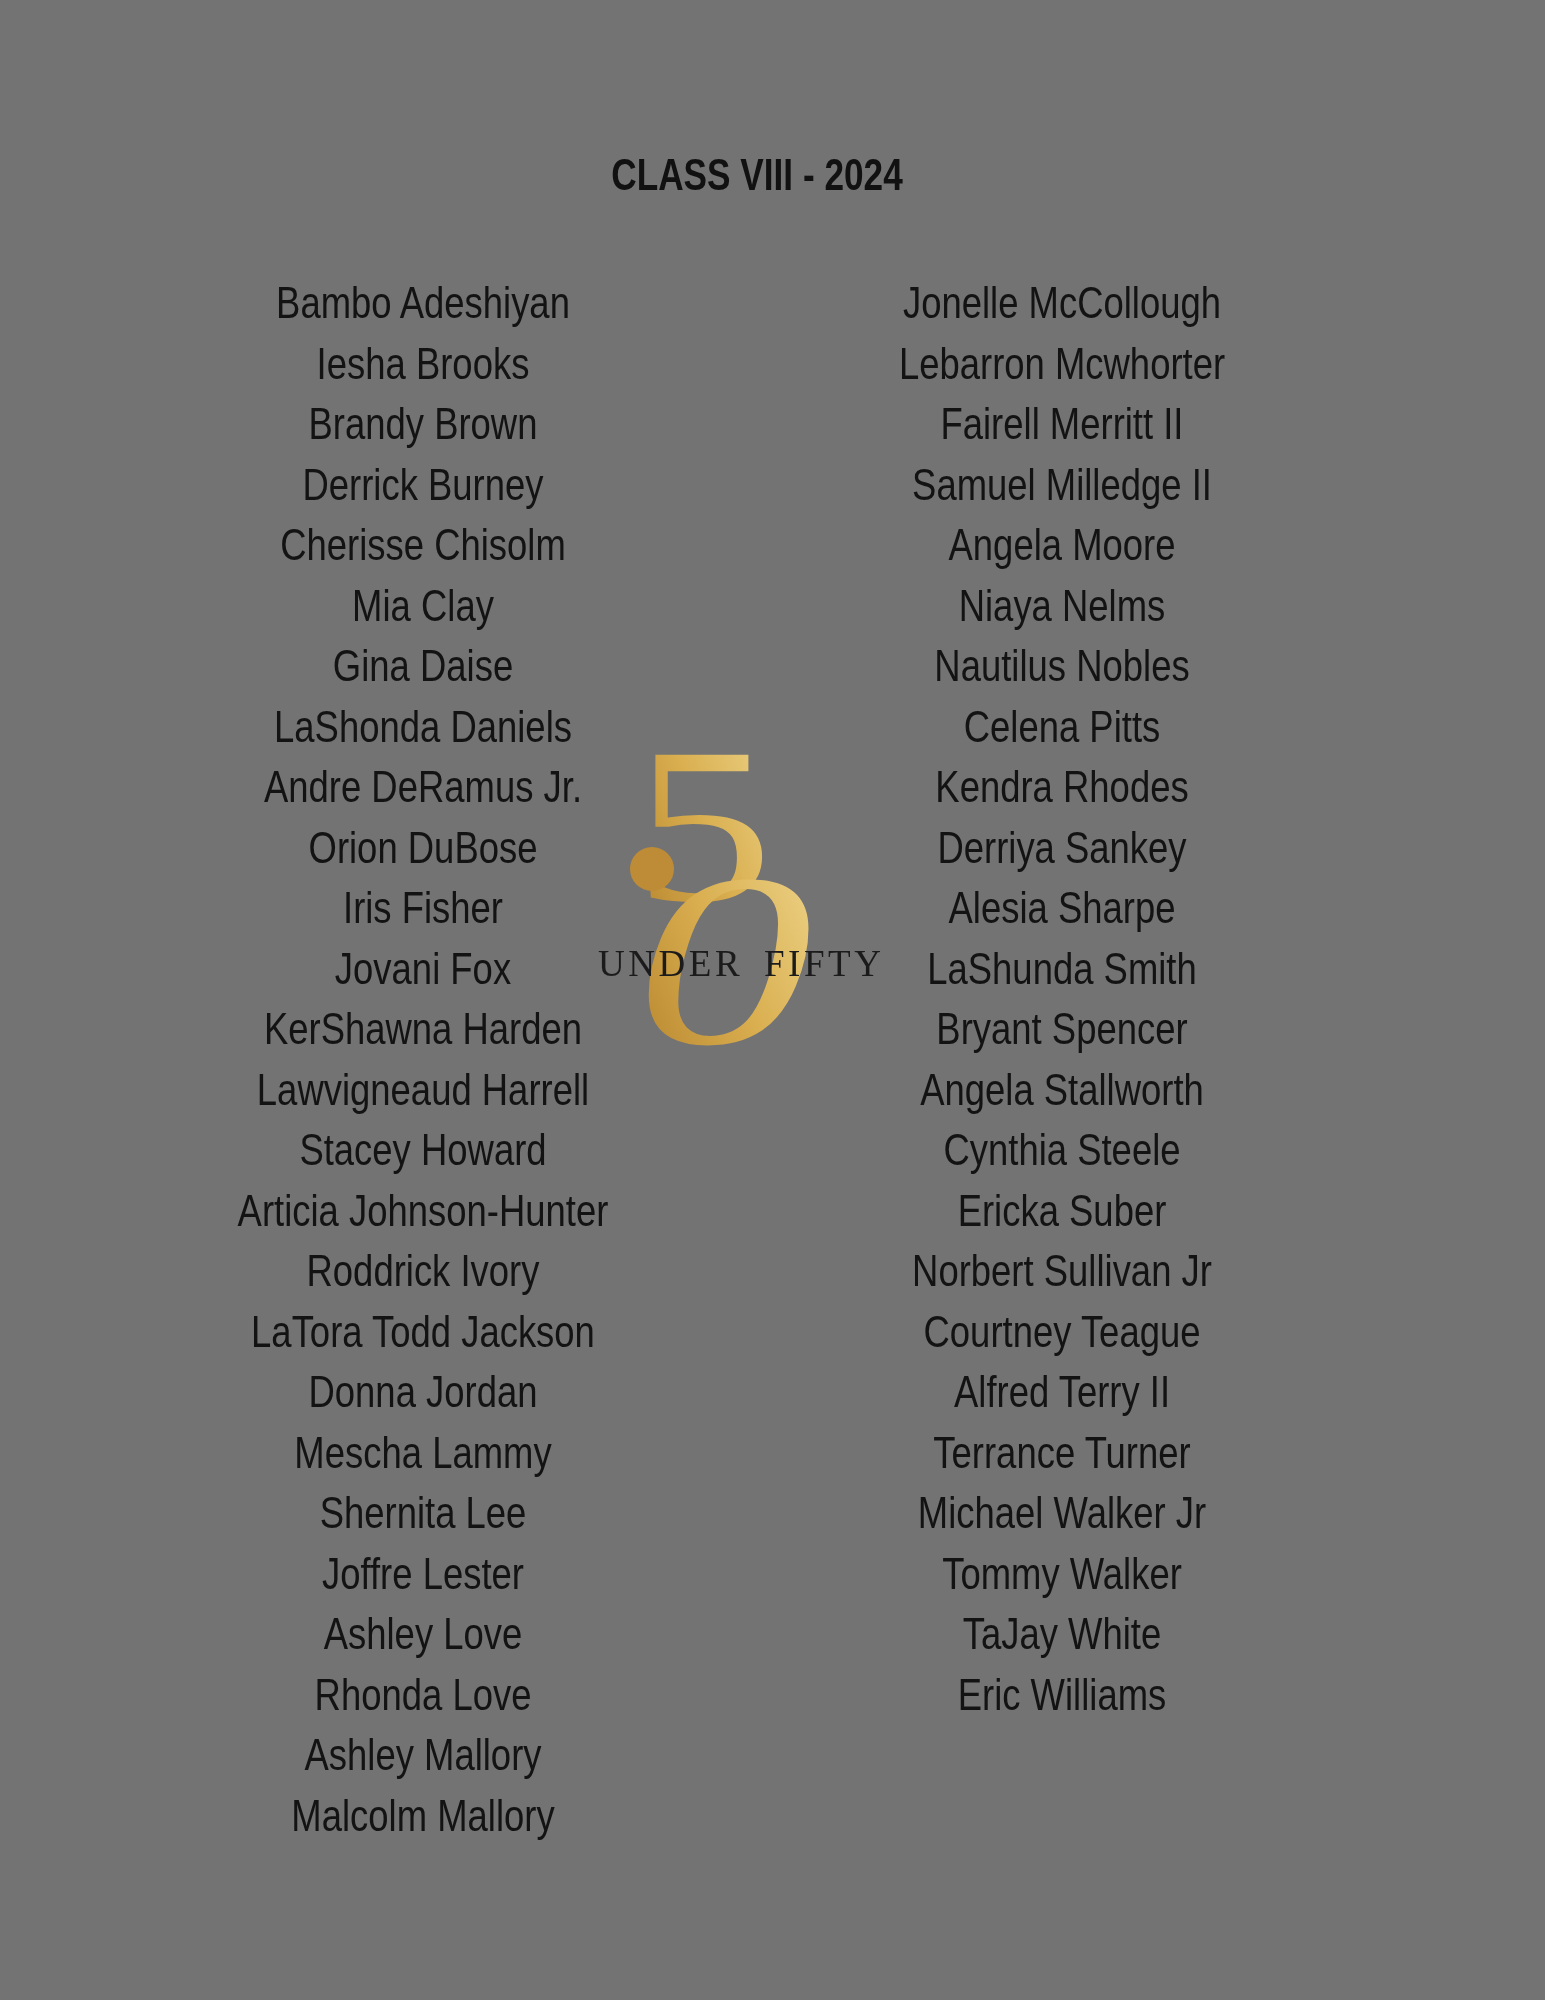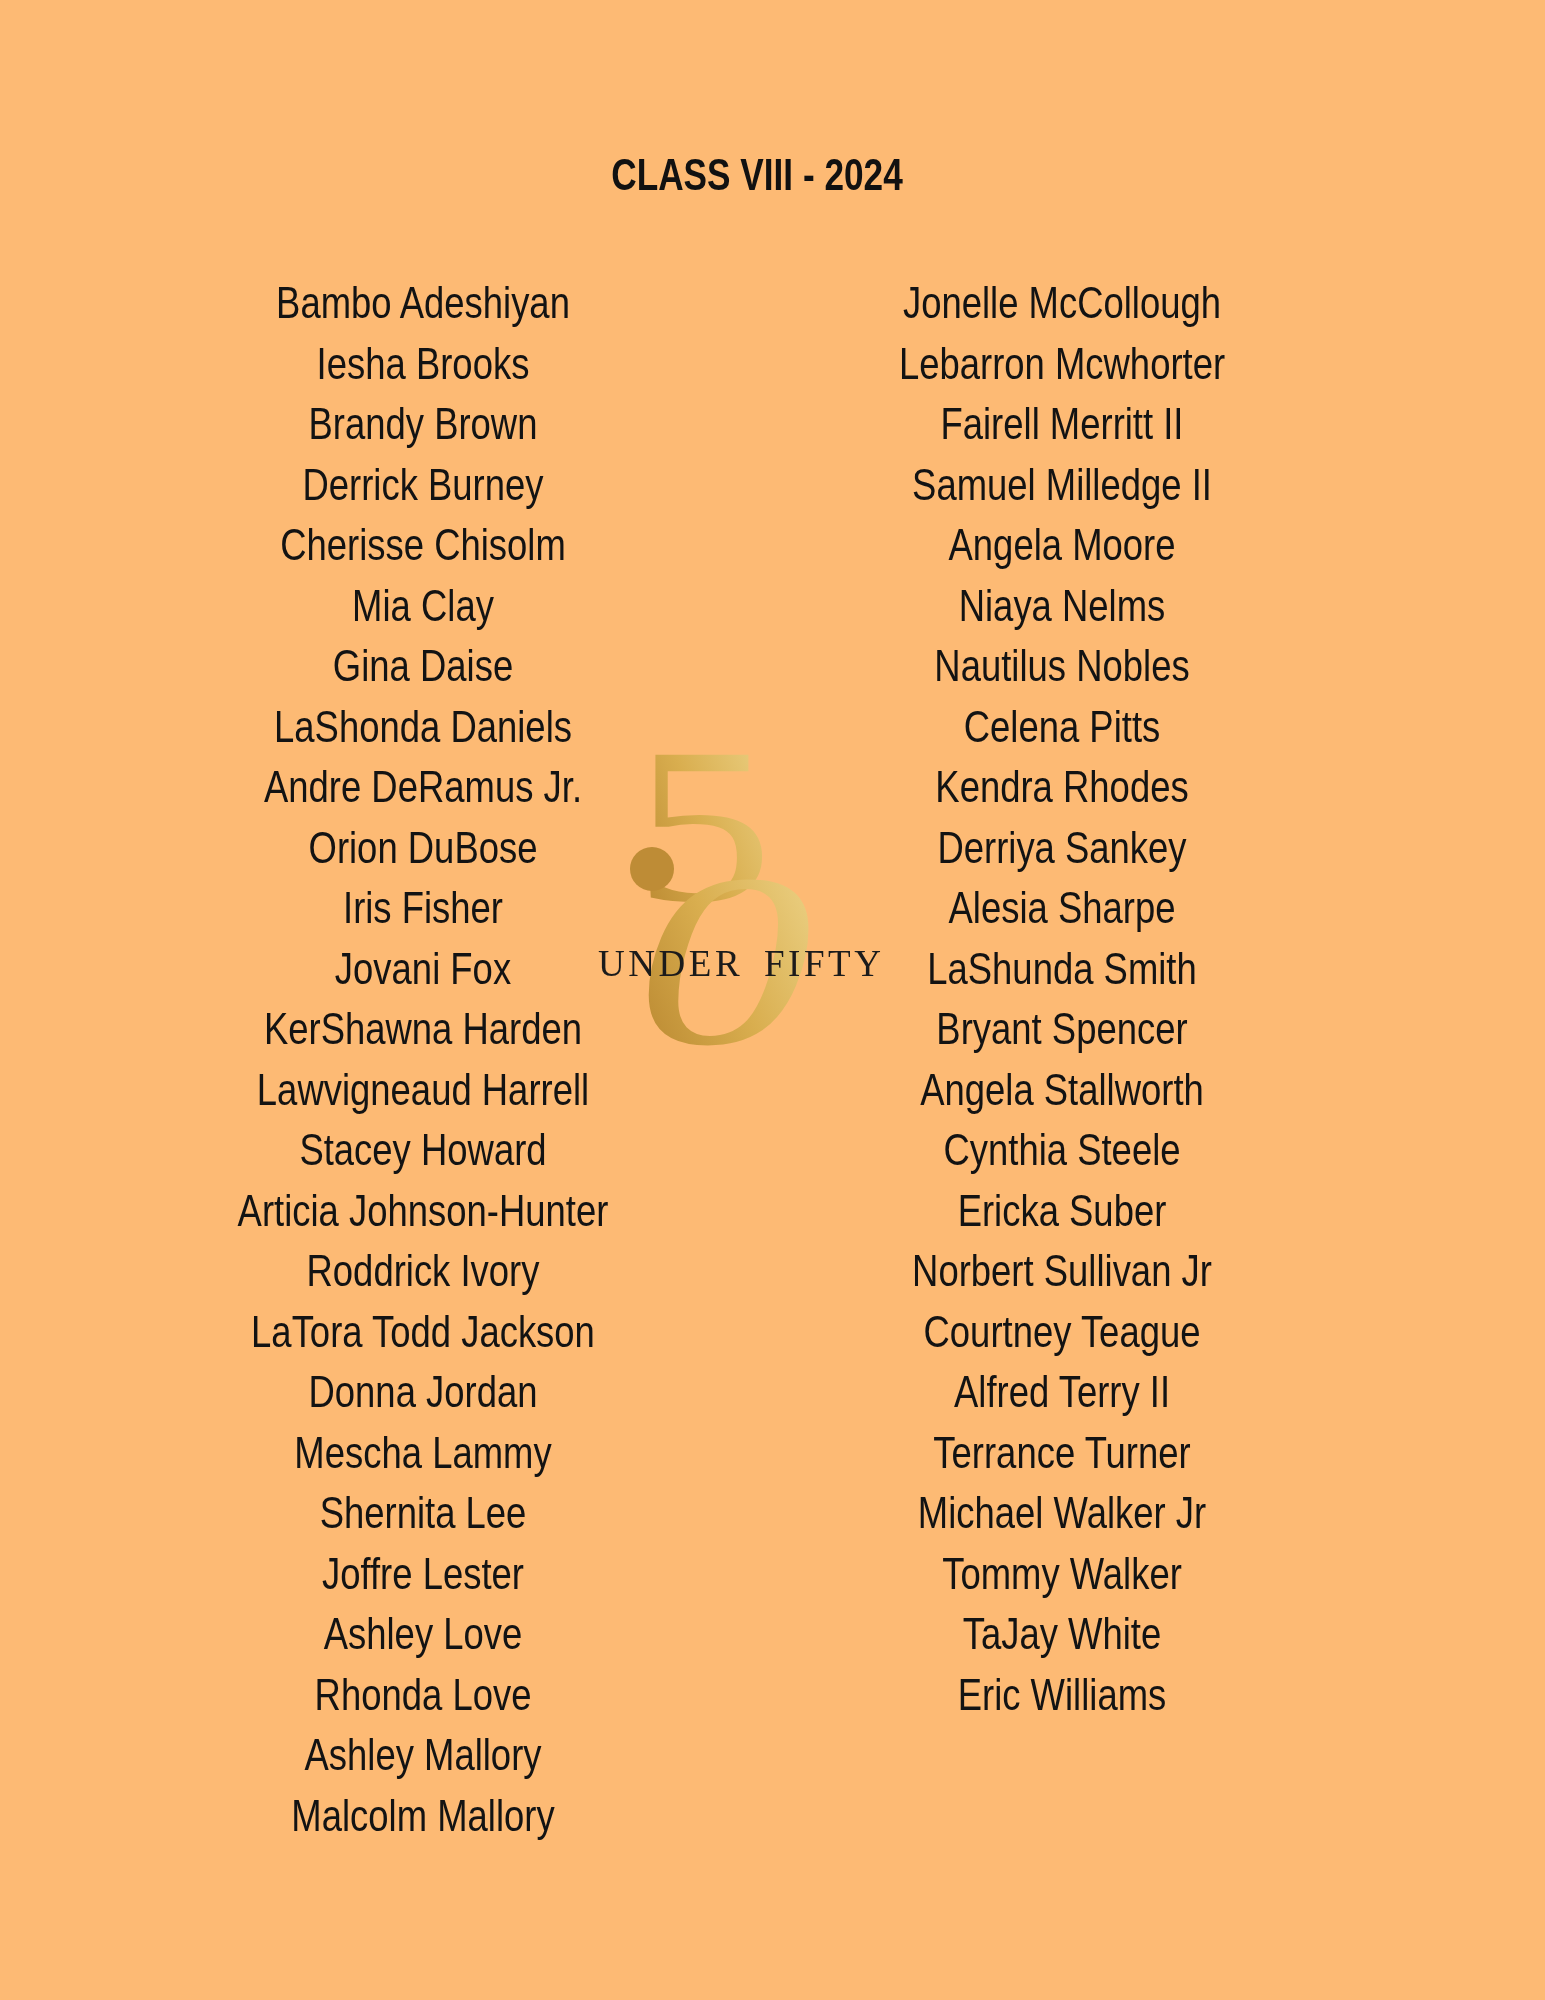--- a/index.html
+++ b/index.html
@@ -8,21 +8,21 @@
     height: 2000px;
     background: #ffffff;
     position: relative;
     overflow: hidden;
     font-family: "Liberation Sans", sans-serif;
     color: #111111;
   }
   .page {
     position: absolute;
     inset: 0;
-    background: #fdba74;
+    background: #737373;
     padding-left: 22px;
   }
   .title {
     position: absolute;
     top: 150px;
     left: 757px;
     margin: 0;
     font-size: 44px;
     font-weight: bold;
     white-space: nowrap;

